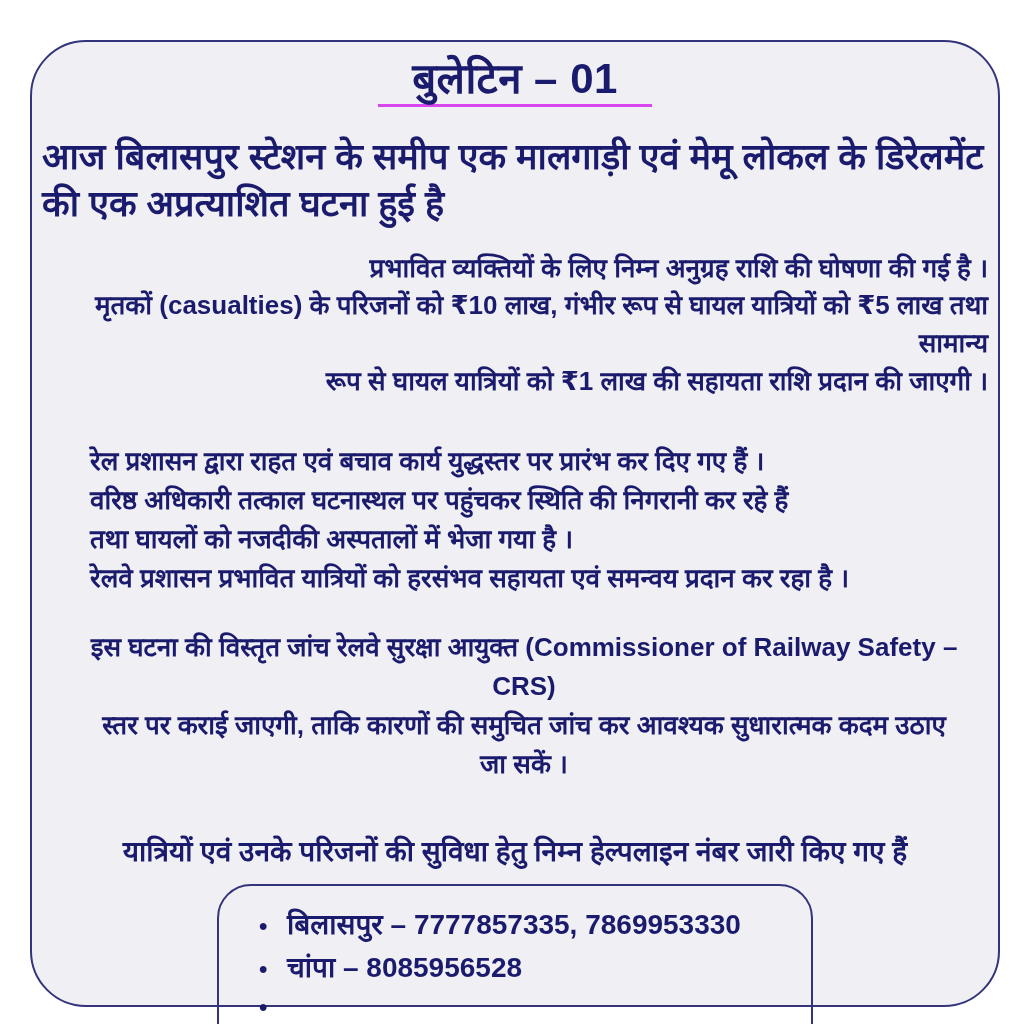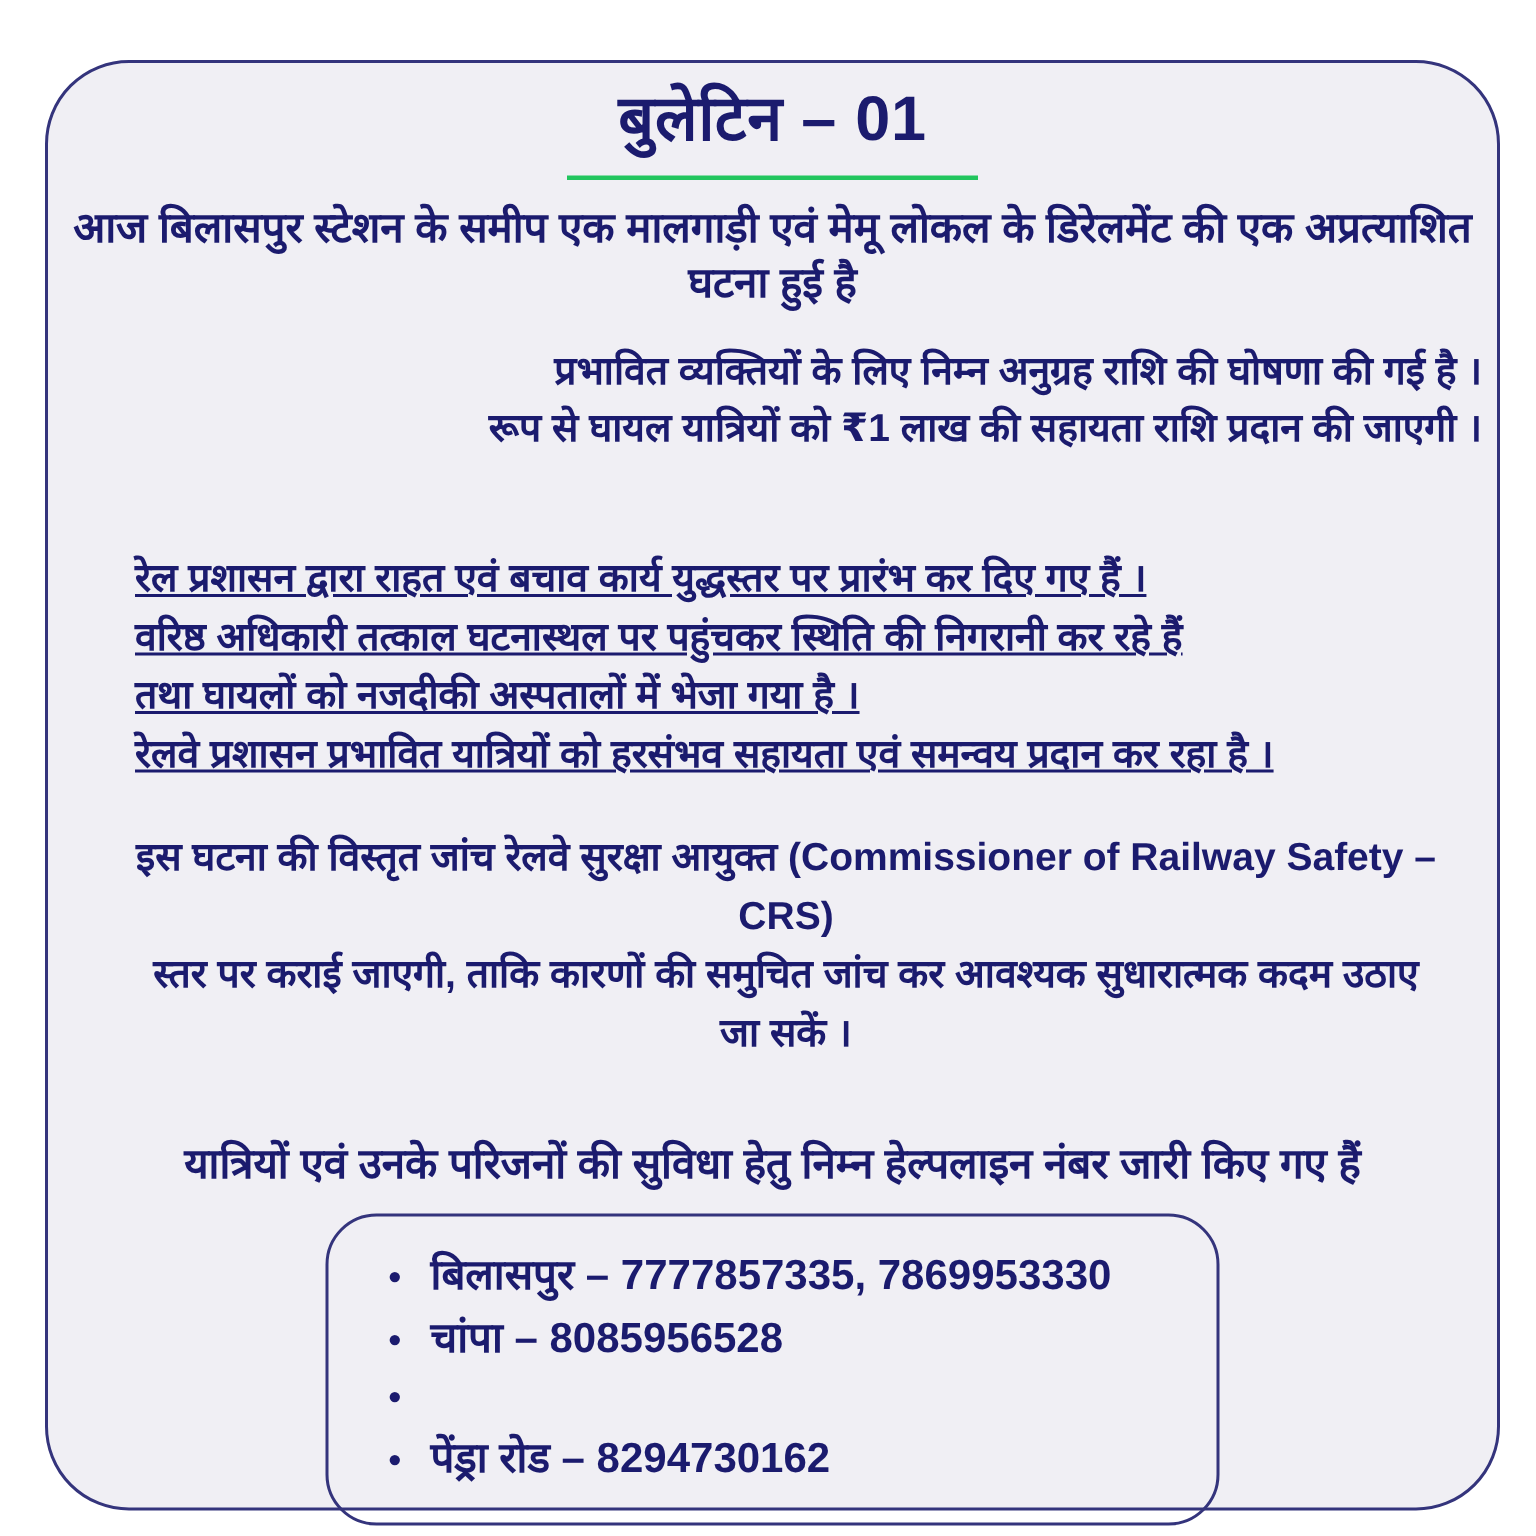--- a/index.html
+++ b/index.html
@@ -30,47 +30,46 @@
   }
 
   .title-wrap {
     text-align: center;
     margin-top: 4px;
   }
   .title-text {
     display: inline-block;
     font-size: 42px;
     letter-spacing: 0.5px;
-    border-bottom: 3px solid #22c55e;
-    padding: 0 34px 15px 34px;
+    border-bottom: 3px solid #d946ef;
+    padding: 0 34px 2px 34px;
     line-height: 1.1;
     text-align: center;
   }
 
   .intro-line {
-    margin-top: 14px;
-    text-align: center;
-    font-size: 28px;
+    margin-top: 27px;
+    text-align: left;
+    font-size: 36px;
     line-height: 1.3;
   }
 
   .para { font-size: 26px; line-height: 1.45; }
 
   .compensation {
     margin-top: 22px;
     text-align: right;
   }
 
   .relief {
-    margin-top: 62px;
+    margin-top: 41px;
     padding-left: 48px;
     padding-right: 30px;
     text-align: left;
     line-height: 1.5;
-    text-decoration: underline;
   }
 
   .inquiry {
     margin-top: 30px;
     padding-left: 48px;
     padding-right: 30px;
     text-align: center;
     line-height: 1.5;
   }
 
@@ -113,20 +112,21 @@
 <div class="bulletin-card">
 
   <div class="title-wrap">
     <span class="title-text">बुलेटिन – 01</span>
   </div>
 
   <div class="intro-line">आज बिलासपुर स्टेशन के समीप एक मालगाड़ी एवं मेमू लोकल के डिरेलमेंट की एक अप्रत्याशित घटना हुई है</div>
 
   <div class="para compensation">
     <div>प्रभावित व्यक्तियों के लिए निम्न अनुग्रह राशि की घोषणा की गई है ।</div>
+    <div>मृतकों (casualties) के परिजनों को ₹10 लाख, गंभीर रूप से घायल यात्रियों को ₹5 लाख तथा सामान्य</div>
     <div>रूप से घायल यात्रियों को ₹1 लाख की सहायता राशि प्रदान की जाएगी ।</div>
   </div>
 
   <div class="para relief">
     <div>रेल प्रशासन द्वारा राहत एवं बचाव कार्य युद्धस्तर पर प्रारंभ कर दिए गए हैं ।</div>
     <div>वरिष्ठ अधिकारी तत्काल घटनास्थल पर पहुंचकर स्थिति की निगरानी कर रहे हैं</div>
     <div>तथा घायलों को नजदीकी अस्पतालों में भेजा गया है ।</div>
     <div>रेलवे प्रशासन प्रभावित यात्रियों को हरसंभव सहायता एवं समन्वय प्रदान कर रहा है ।</div>
   </div>
 

